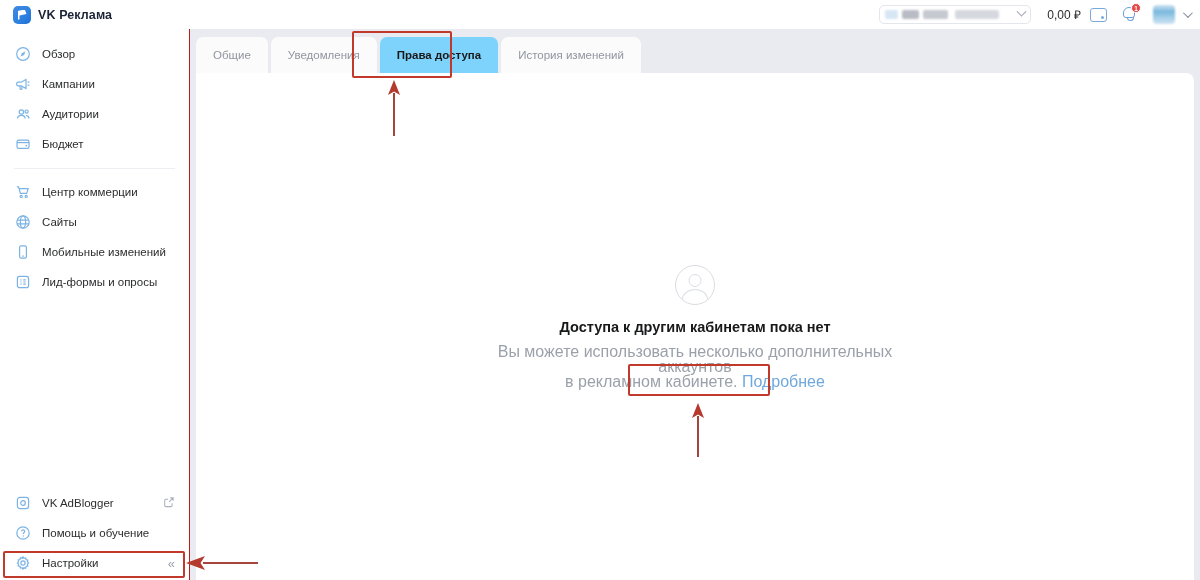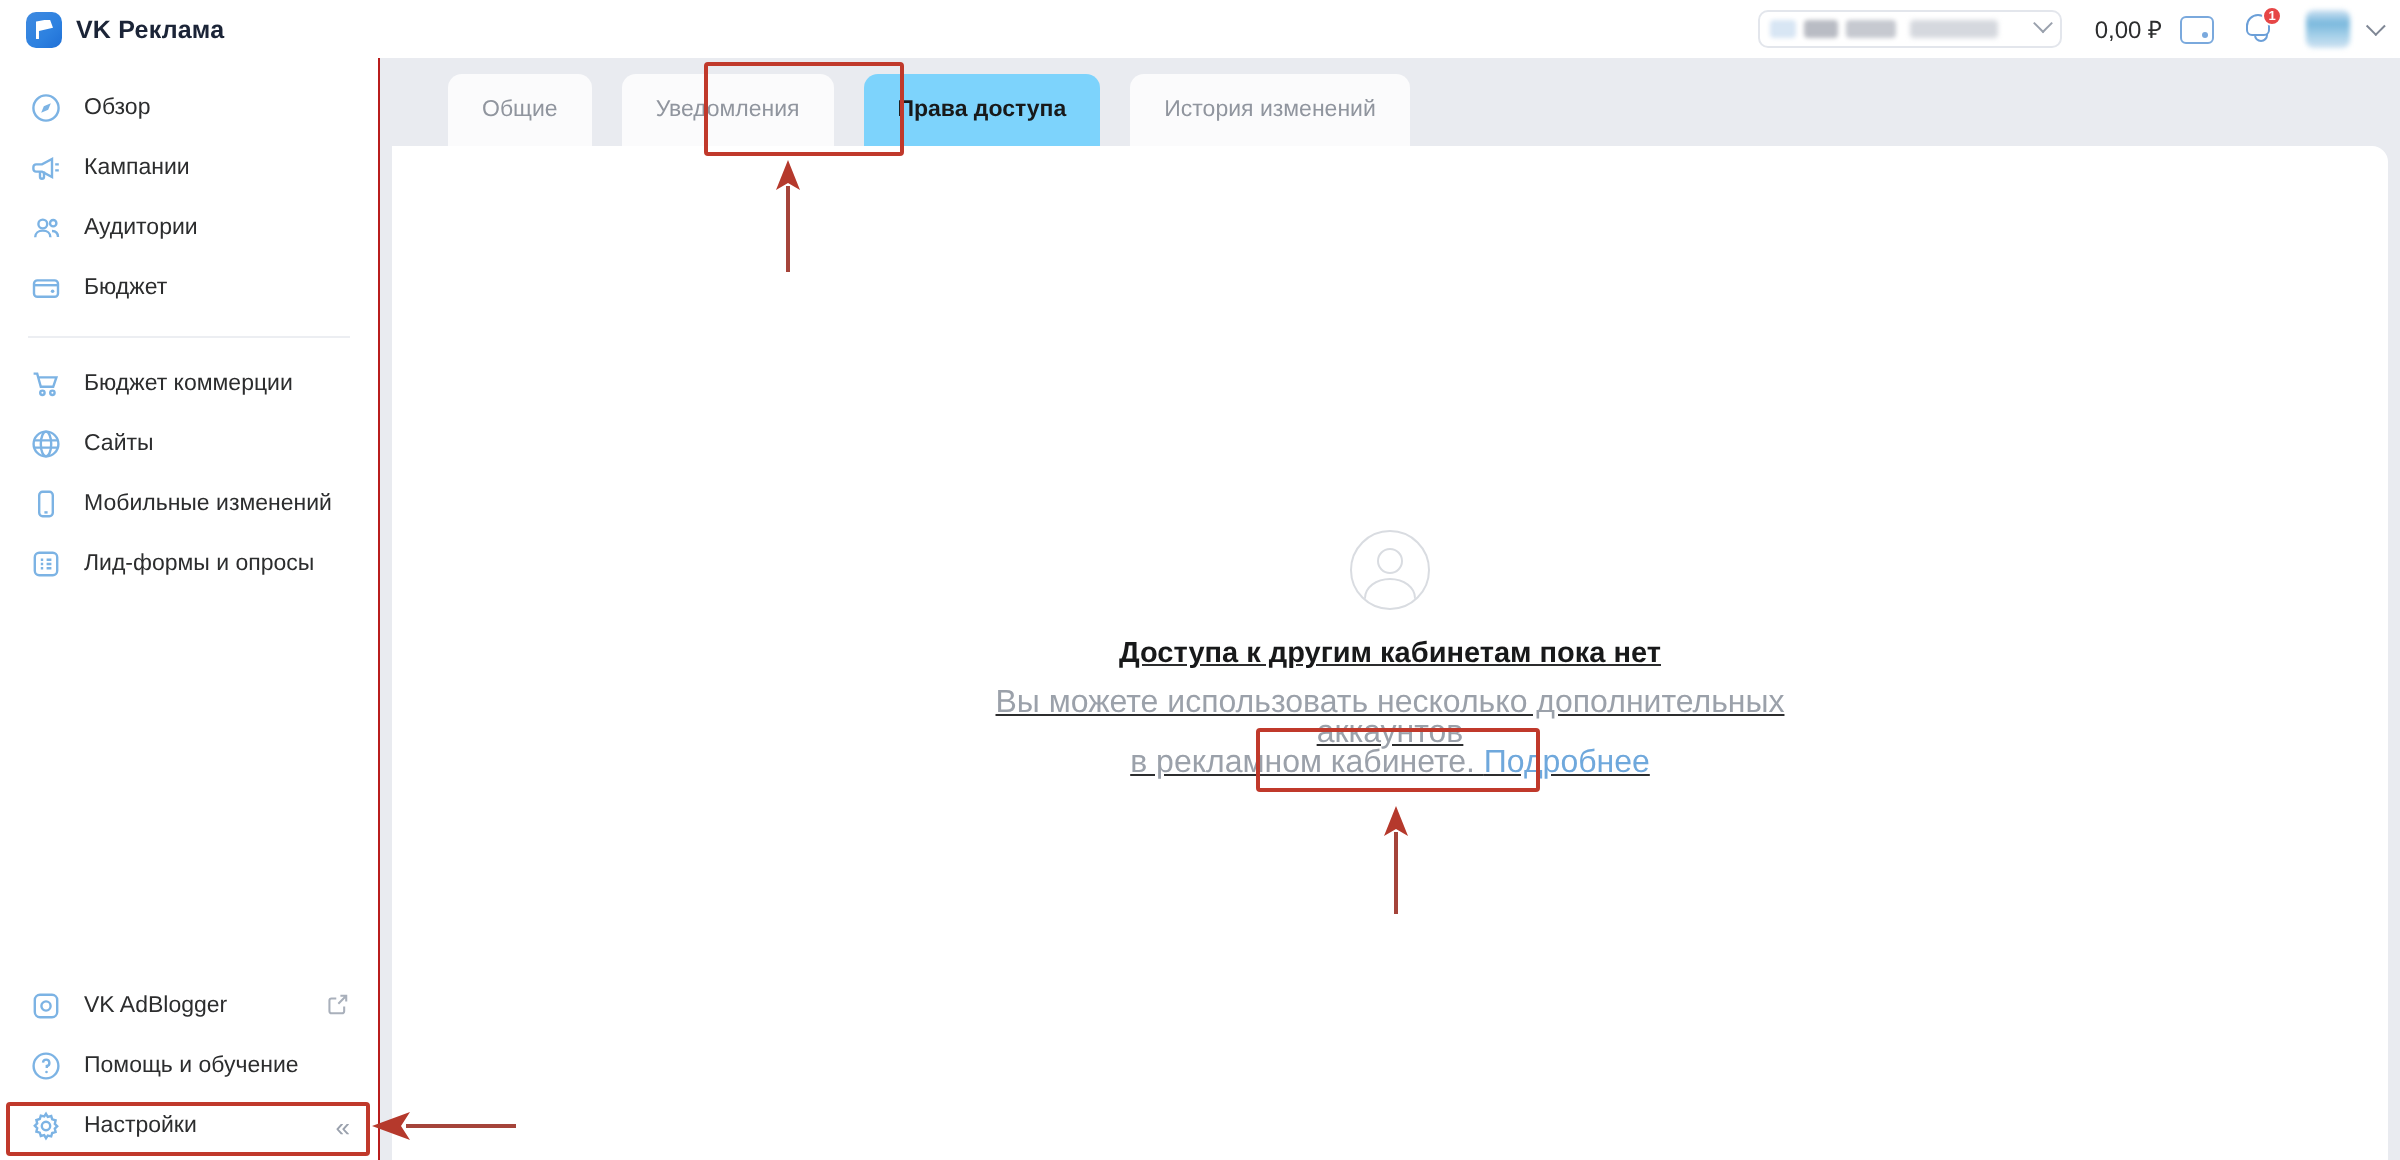--- a/index.html
+++ b/index.html
@@ -206,22 +206,21 @@
     width: 1010px;
     height: 551px;
     background: #e9ebf0;
   }
   .tabbar {
     position: absolute;
     left: 6px; top: 4px;
     height: 40px;
     display: flex;
     align-items: flex-end;
-    gap: 15px;
-    margin-left: 28px;
+    gap: 3px;
   }
   .tab {
     height: 36px;
     padding: 0 17px;
     background: #fbfbfc;
     border-radius: 7px 7px 0 0;
     display: flex;
     align-items: center;
     font-size: 11.5px;
     color: #90959e;
@@ -240,21 +239,20 @@
     height: 507px;
     background: #ffffff;
     border-radius: 0 8px 0 0;
   }
 
   .empty {
     position: absolute;
     left: 0; right: 0;
     top: 192px;
     text-align: center;
-    text-decoration: underline;
   }
   .empty-avatar {
     width: 40px; height: 40px;
     margin: 0 auto 14px auto;
     border-radius: 50%;
     border: 1.6px solid #d9dce1;
     position: relative;
     overflow: hidden;
   }
   .empty-avatar::before {
@@ -406,21 +404,21 @@
   <div class="nav-group" style="padding-top:0">
 
     <div class="nav-item">
       <span class="ico">
         <svg width="16" height="16" viewBox="0 0 16 16" fill="none" stroke="currentColor" stroke-width="1.2">
           <path d="M1.8 2.8h1.8l1.8 6.6h6.2l1.6-4.7H4.3"></path>
           <circle cx="6.2" cy="12.4" r="1.1"></circle>
             <circle cx="11.2" cy="12.4" r="1.1"></circle>
         </svg>
       </span>
-      <span>Бюджет коммерции</span>
+      <span>Центр коммерции</span>
     </div>
 
     <div class="nav-item">
       <span class="ico">
         <svg width="16" height="16" viewBox="0 0 16 16" fill="none" stroke="currentColor" stroke-width="1.2">
           <circle cx="8" cy="8" r="6.2"></circle>
             <ellipse cx="8" cy="8" rx="2.6" ry="6.2"></ellipse>
             <path d="M2.1 6.2h11.8M2.1 9.8h11.8"></path>
         </svg>
       </span>

